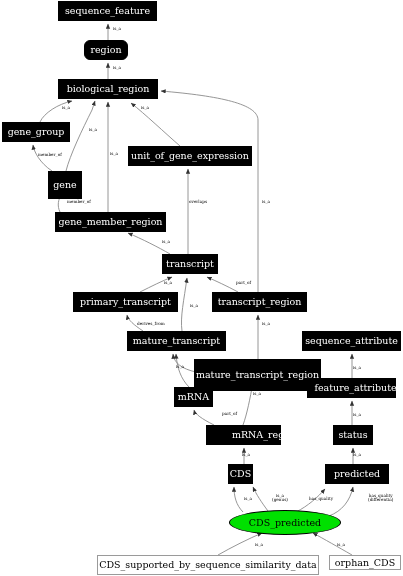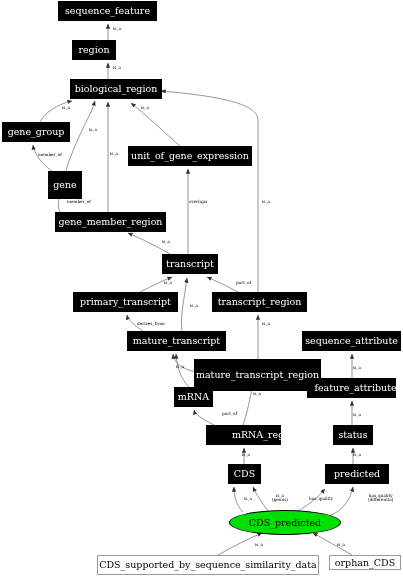--- a/index.html
+++ b/index.html
@@ -135,37 +135,37 @@
       <path d="M329,516 C342,511 350,501 353,487"></path>
 
       <path d="M218,555 C232,547 248,539 262,533"></path>
 
       <path d="M352,555 C338,547 324,539 313,533"></path>
     </g>
   </svg>
 
   <div id="nodes-layer">
       <div class="node node-black" style="left: 58px; top: 1px; width: 99px; height: 20px;">sequence_feature</div>
-      <div class="node node-black" style="left: 72px; top: 40px; width: 44px; height: 20px;">region</div>
-      <div class="node node-black" style="left: 70px; top: 79px; width: 92px; height: 20px;">biological_region</div>
+      <div class="node node-black" style="left: 84px; top: 40px; width: 44px; height: 20px; border-radius: 6px;">region</div>
+      <div class="node node-black" style="left: 58px; top: 79px; width: 100px; height: 20px;">biological_region</div>
       <div class="node node-black" style="left: 2px; top: 122px; width: 68px; height: 20px;">gene_group</div>
       <div class="node node-black" style="left: 128px; top: 146px; width: 124px; height: 20px;">unit_of_gene_expression</div>
       <div class="node node-black" style="left: 48px; top: 171px; width: 34px; height: 28px;">gene</div>
       <div class="node node-black" style="left: 55px; top: 212px; width: 111px; height: 20px;">gene_member_region</div>
       <div class="node node-black" style="left: 162px; top: 254px; width: 56px; height: 20px;">transcript</div>
       <div class="node node-black" style="left: 73px; top: 292px; width: 105px; height: 20px;">primary_transcript</div>
       <div class="node node-black" style="left: 212px; top: 292px; width: 95px; height: 20px;">transcript_region</div>
       <div class="node node-black" style="left: 127px; top: 331px; width: 99px; height: 20px;">mature_transcript</div>
       <div class="node node-black" style="left: 302px; top: 331px; width: 99px; height: 20px;">sequence_attribute</div>
       <div class="node node-black" style="left: 194px; top: 359px; width: 127px; height: 32px;">mature_transcript_region</div>
       <div class="node node-black" style="left: 174px; top: 387px; width: 39px; height: 20px;">mRNA</div>
       <div class="node node-black" style="left: 307px; top: 378px; width: 89px; height: 20px; padding-left: 8px;">feature_attribute</div>
       <div class="node node-black" style="left: 206px; top: 425px; width: 75px; height: 20px; padding-left: 44px;">mRNA_region</div>
       <div class="node node-black" style="left: 333px; top: 425px; width: 40px; height: 20px;">status</div>
-      <div class="node node-black" style="left: 228px; top: 464px; width: 33px; height: 20px;">CDS</div>
+      <div class="node node-black" style="left: 228px; top: 464px; width: 25px; height: 20px;">CDS</div>
       <div class="node node-black" style="left: 325px; top: 464px; width: 64px; height: 20px;">predicted</div>
       <div class="node node-ellipse" style="left: 229px; top: 510px; width: 112px; height: 25px;">CDS_predicted</div>
       <div class="node node-white" style="left: 97px; top: 555px; width: 222px; height: 20px;">CDS_supported_by_sequence_similarity_data</div>
       <div class="node node-white" style="left: 329px; top: 555px; width: 72px; height: 15px;">orphan_CDS</div>
     </div>
 
   <div id="labels-layer">
       <div class="edge-label" style="left: 113px; top: 27px;">is_a</div>
       <div class="edge-label" style="left: 113px; top: 66px;">is_a</div>
       <div class="edge-label" style="left: 62px; top: 106px;">is_a</div>

